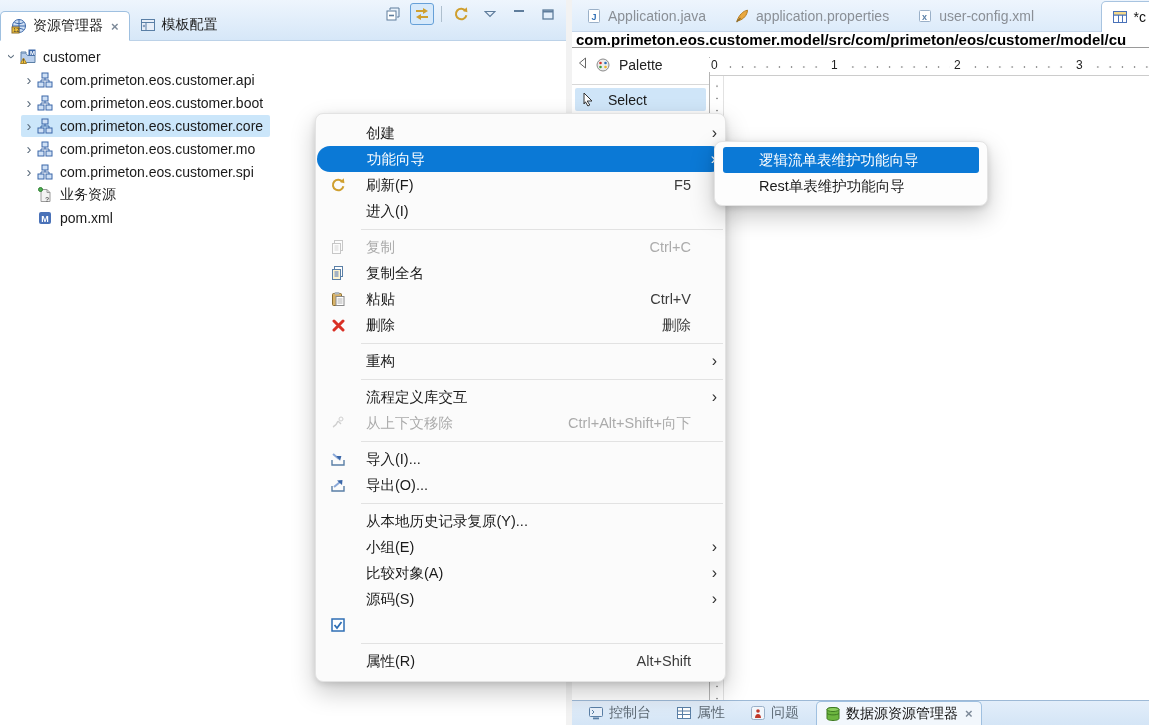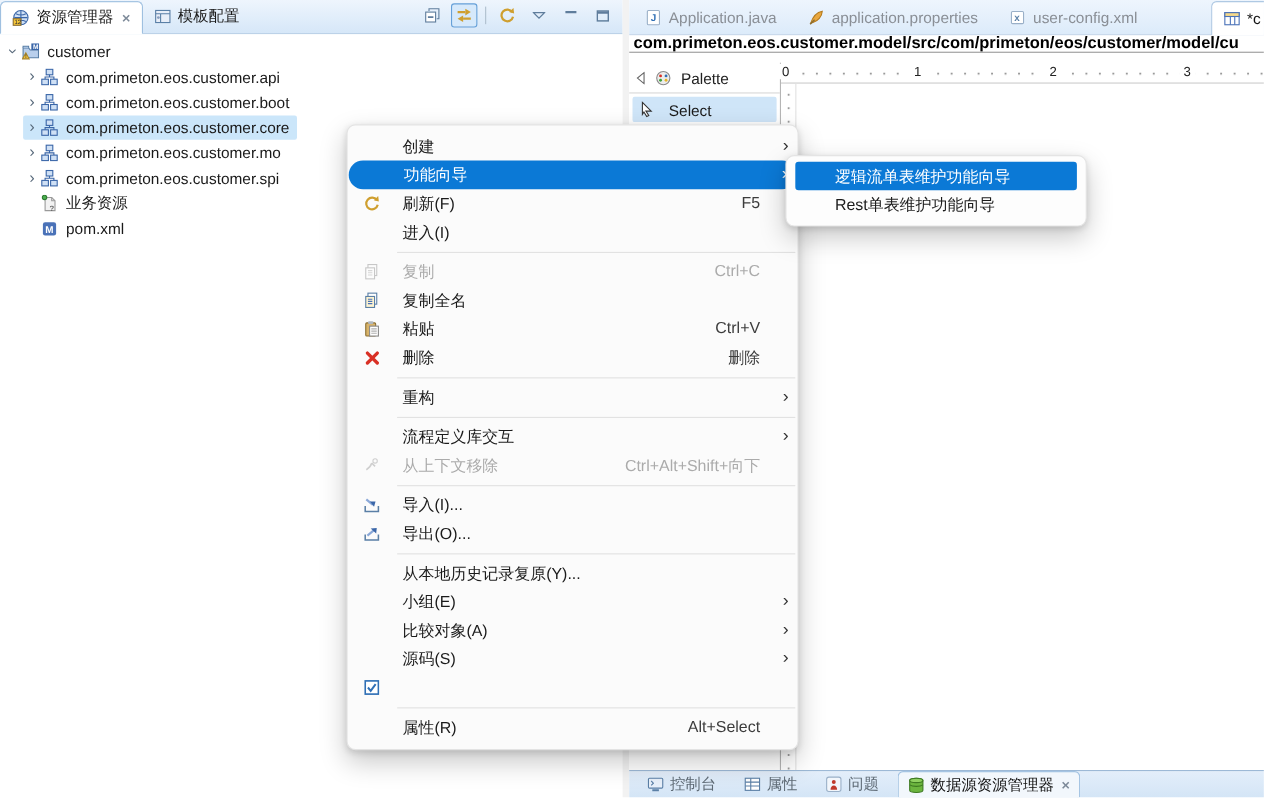--- a/index.html
+++ b/index.html
@@ -2,21 +2,21 @@
 <html><head>
 <meta charset="utf-8">
 <style>
   * { margin:0; padding:0; box-sizing:border-box; }
   html,body { width:1149px; height:725px; overflow:hidden; }
   body { font-family:"Liberation Sans","DejaVu Sans",sans-serif; font-size:14px; color:#1a1a1a; background:#fff; }
   .app { position:relative; width:1149px; height:725px; background:#fff; }
 
   
   .left-panel { position:absolute; left:0; top:0; width:566px; height:725px; background:#fff; }
-  .view-tabbar { position:relative; height:31px; background:linear-gradient(#eef5fd,#d6e7f8); border-bottom:1px solid #bcd2e8; display:flex; align-items:flex-end; }
+  .view-tabbar { position:relative; height:41px; background:linear-gradient(#eef5fd,#d6e7f8); border-bottom:1px solid #bcd2e8; display:flex; align-items:flex-end; }
   .view-tab { display:flex; align-items:center; gap:6px; height:30px; padding:0 10px; white-space:nowrap; cursor:default; }
   .view-tab.active { background:#fff; border:1px solid #9fc0e0; border-bottom:1px solid #fff; border-radius:5px 5px 0 0; margin-bottom:-1px; }
   .tab-close { color:#7d8a99; font-size:13px; font-weight:bold; margin-left:2px; }
   .view-toolbar { position:absolute; right:6px; top:3px; display:flex; align-items:center; gap:5px; }
   .tb-btn { width:24px; height:22px; display:flex; align-items:center; justify-content:center; border-radius:3px; }
   .tb-btn.toggled { background:#d6e9fb; border:1px solid #66a0d8; }
   .tb-sep { width:1px; height:16px; background:#aebfce; margin:0 2px; }
 
   
   .tree { padding-top:4px; font-size:14px; }
@@ -37,21 +37,21 @@
   
   .editor-area { position:absolute; left:572px; top:0; width:577px; height:725px; background:#fff; }
   .editor-tabbar { position:relative; height:32px; background:linear-gradient(#eef5fd,#dcebfa); border-bottom:1px solid #c5d6ea; display:flex; align-items:center; }
   .ed-tab { display:flex; align-items:center; gap:6px; padding:0 14px; height:31px; color:#8a8f96; white-space:nowrap; }
   .ed-tab.active { position:absolute; right:-8px; top:1px; background:#fff; color:#111; border:1px solid #a8c4e0; border-bottom:none; border-radius:5px 5px 0 0; height:31px; padding:0 10px; }
   .breadcrumb-bar { height:16px; border-bottom:1px solid #9a9a9a; display:flex; align-items:center; padding-left:4px; overflow:hidden; }
   .breadcrumb { font-size:15px; font-weight:bold; color:#000; white-space:nowrap; }
 
   .editor-content { position:absolute; top:57px; left:0; right:0; bottom:25px; background:#fff; }
   .palette { position:absolute; left:0; top:0; width:138px; height:100%; background:#fff; border-right:1px solid #b5b5b5; }
-  .palette-header { height:28px; display:flex; align-items:center; gap:8px; padding:0 6px; border-bottom:1px solid #d8d8d8; font-size:14px; color:#222; }
+  .palette-header { height:28px; display:flex; align-items:flex-start; gap:8px; padding:0 6px; border-bottom:1px solid #d8d8d8; font-size:14px; color:#222; }
   .palette-collapse { color:#666; font-size:12px; }
   .palette-item { margin:3px 3px; height:23px; display:flex; align-items:center; gap:14px; padding:0 6px; background:#cfe5f8; border-radius:2px; font-size:14px; }
 
   .canvas { position:absolute; left:138px; top:0; right:0; bottom:0; background:#fff; }
   .h-ruler { position:absolute; left:0; top:0; right:0; height:19px; border-bottom:1px solid #cccccc;
     background-image:radial-gradient(circle, #8a8a8a 0.8px, transparent 1.1px);
     background-size:12.25px 10px; background-repeat:repeat-x; background-position:2px 60%; }
   .ruler-num { position:absolute; top:1px; font-size:12px; color:#222; background:#fff; padding:0 4px; }
   .v-ruler { position:absolute; left:0; top:19px; bottom:0; width:14px; border-right:1px solid #e2e2e2;
     background-image:radial-gradient(circle, #8a8a8a 0.8px, transparent 1.1px);
@@ -534,21 +534,21 @@
             <rect x="1" y="1" width="12" height="12" fill="#fff" stroke="#2f6fb5" stroke-width="1.5"></rect>
             <path d="M3.5 7l2.5 3 4.5-6" fill="none" stroke="#2f6fb5" stroke-width="1.8"></path>
           </svg>
       </span>
       <span class="mi-arrow"></span>
     </div>
     <div class="menu-sep"></div>
     <div class="mi">
       <span class="mi-icon"></span>
       <span class="mi-label">属性(R)</span>
-      <span class="mi-shortcut">Alt+Select</span>
+      <span class="mi-shortcut">Alt+Shift</span>
       <span class="mi-arrow"></span>
     </div>
   </div>
 
   <div class="submenu">
     <div class="smi highlight">逻辑流单表维护功能向导</div>
     <div class="smi">Rest单表维护功能向导</div>
   </div>
 
 </div>

